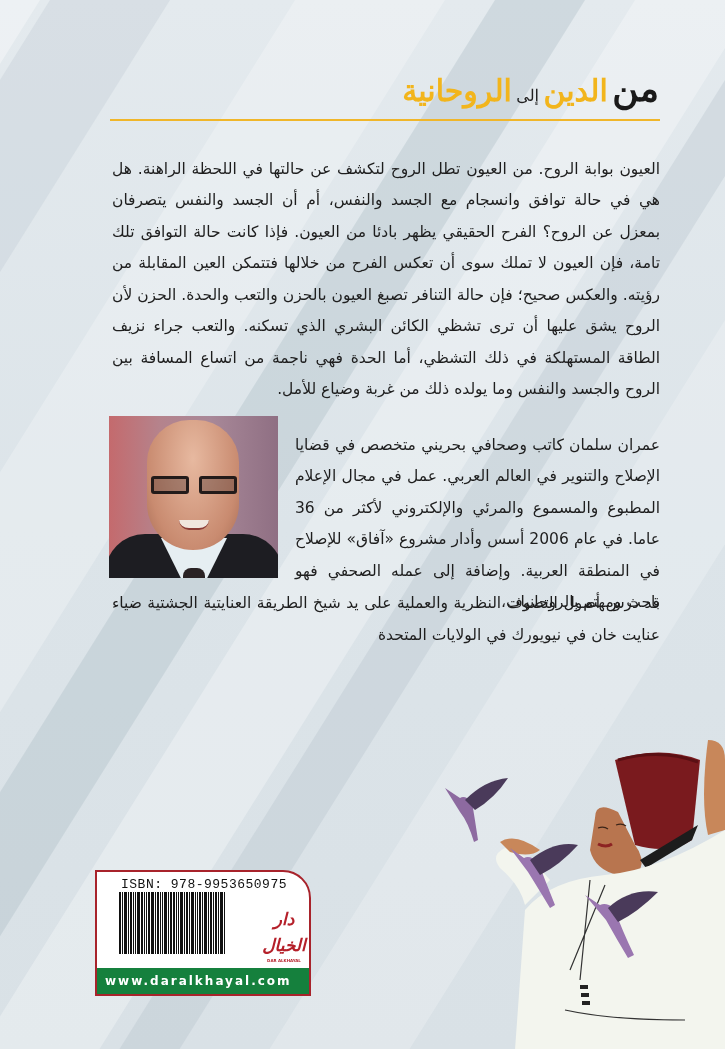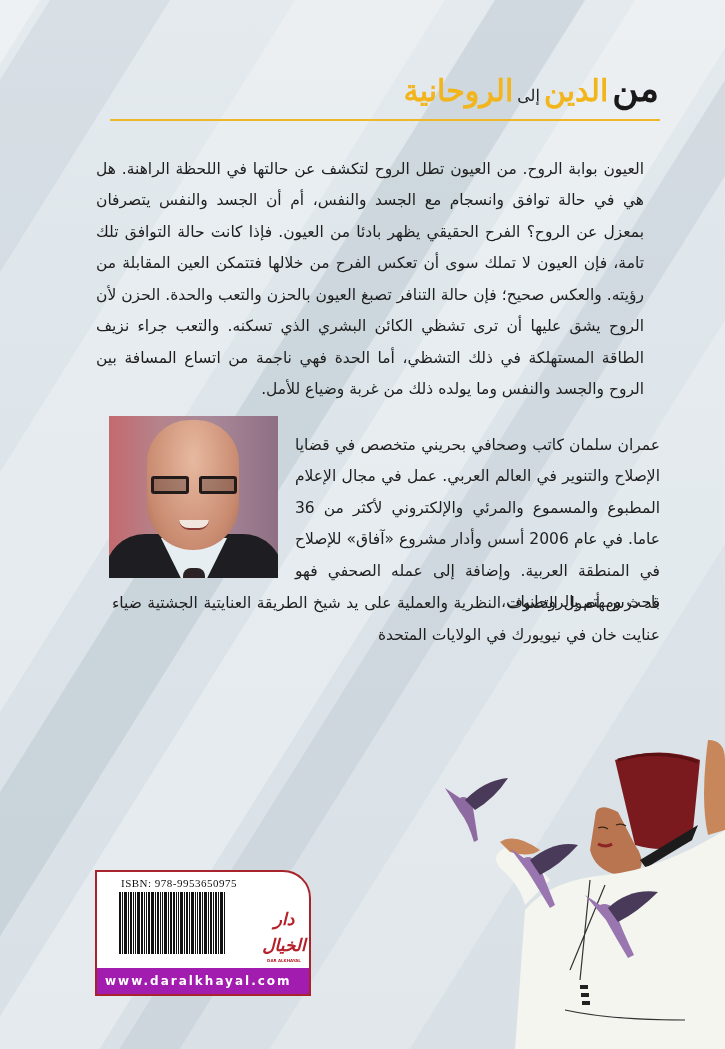--- a/index.html
+++ b/index.html
@@ -17,33 +17,33 @@
   .s1 { left:120px; width:45px; background:rgba(255,255,255,0.35); }
   .s2 { left:175px; width:120px; background:rgba(180,192,202,0.25); }
   .s3 { left:420px; width:150px; background:rgba(255,255,255,0.25); }
   .s4 { left:620px; width:90px; background:rgba(170,185,195,0.35); }
   .s5 { left:760px; width:120px; background:rgba(255,255,255,0.3); }
   .s6 { left:900px; width:60px; background:rgba(175,188,198,0.3); }
   .s7 { left:1050px; width:140px; background:rgba(255,255,255,0.22); }
 
   .title {
     position:absolute; top:68px; right:66px;
-    direction:rtl; font-family:Liberation Serif, serif; font-weight:bold;
+    direction:rtl; font-family:Liberation Sans, sans-serif; font-weight:bold;
     white-space:nowrap;
   }
   .title .t-black { color:#1a1a1a; font-size:36px; }
   .title .t-yellow { color:#f2b51c; font-size:30px; }
   .title .t-small { color:#222; font-size:16px; font-weight:normal; }
   .title-rule { position:absolute; top:119px; left:110px; width:550px; height:2px; background:#f0b62a; }
 
   .para {
     position:absolute; direction:rtl; text-align:justify; text-align-last:right;
     color:#1e1e1e; font-family:"DejaVu Sans", sans-serif; font-size:15.5px; line-height:31.5px;
   }
-  .p1 { top:138px; left:96px; width:548px; }
+  .p1 { top:138px; left:112px; width:548px; }
   .p2 { top:414px; left:295px; width:365px; }
   .p3 { top:588px; left:112px; width:548px; }
   .email { direction:ltr; unicode-bidi:embed; }
 
   .photo {
     position:absolute; left:109px; top:416px; width:169px; height:162px;
     background: linear-gradient(90deg,#c46a6d 0%,#b5838c 30%,#a88898 60%,#8f6f83 100%);
     overflow:hidden;
   }
   .photo .head { position:absolute; left:38px; top:4px; width:92px; height:130px; border-radius:46px 46px 50px 50px; background:radial-gradient(ellipse at 50% 30%,#e7b9a0,#c98b70 70%,#a76c55); }
@@ -52,25 +52,25 @@
   .photo .glasses .l { left:2px; } .photo .glasses .r { right:2px; }
   .photo .mouth { position:absolute; left:70px; top:104px; width:30px; height:8px; border-radius:0 0 12px 12px; background:#f0e6de; border-bottom:2px solid #8a3b36; }
   .photo .suit { position:absolute; left:-4px; bottom:0; width:178px; height:44px; background:#1d1d22; border-radius:40px 40px 0 0; }
   .photo .shirt { position:absolute; left:52px; bottom:0; width:66px; height:40px; background:#e6eef2; clip-path:polygon(0 0,100% 0,70% 100%,30% 100%); }
   .photo .tie { position:absolute; left:74px; bottom:0; width:22px; height:10px; background:#2a2224; border-radius:8px 8px 0 0; }
 
   .barcode-box {
     position:absolute; left:95px; top:870px; width:216px; height:126px;
     border:2px solid #a8232b; border-top-right-radius:28px; background:#fff; box-sizing:border-box; overflow:hidden;
   }
-  .isbn-label { position:absolute; top:5px; left:24px; font-family:Liberation Serif, serif; font-size:11px; letter-spacing:0.5px; color:#111; }
+  .isbn-label { position:absolute; top:5px; left:24px; font-family:Liberation Mono, monospace; font-size:13px; letter-spacing:0.5px; color:#111; }
   .bars { position:absolute; left:22px; top:20px; width:134px; height:62px; display:flex; align-items:stretch; }
   .bars i { display:block; background:#111; margin-right:1px; }
   .bar-digits { position:absolute; left:10px; top:94px; font-family:"DejaVu Sans", sans-serif; font-size:17px; letter-spacing:2.2px; color:#111; }
-  .url-strip { position:absolute; left:0; bottom:0; width:100%; height:26px; background:#a21caf; color:#fff; font-family:"DejaVu Sans", sans-serif; font-size:12px; letter-spacing:2px; line-height:26px; padding-left:8px; box-sizing:border-box; font-weight:bold; }
+  .url-strip { position:absolute; left:0; bottom:0; width:100%; height:26px; background:#15803d; color:#fff; font-family:"DejaVu Sans", sans-serif; font-size:12px; letter-spacing:2px; line-height:26px; padding-left:8px; box-sizing:border-box; font-weight:bold; }
   .pub-logo { position:absolute; left:164px; top:34px; width:46px; height:38px; color:#b5202a; font-size:17px; font-weight:bold; direction:rtl; text-align:center; line-height:26px; font-style:italic; }
   .pub-logo small { display:block; font-size:4px; line-height:6px; color:#b5202a; font-style:normal; }
 
   .illustration { position:absolute; left:430px; top:740px; width:295px; height:309px; }
 </style>
 </head>
 <body>
 
 <div class="cover">
   <div class="stripe s1"></div>

